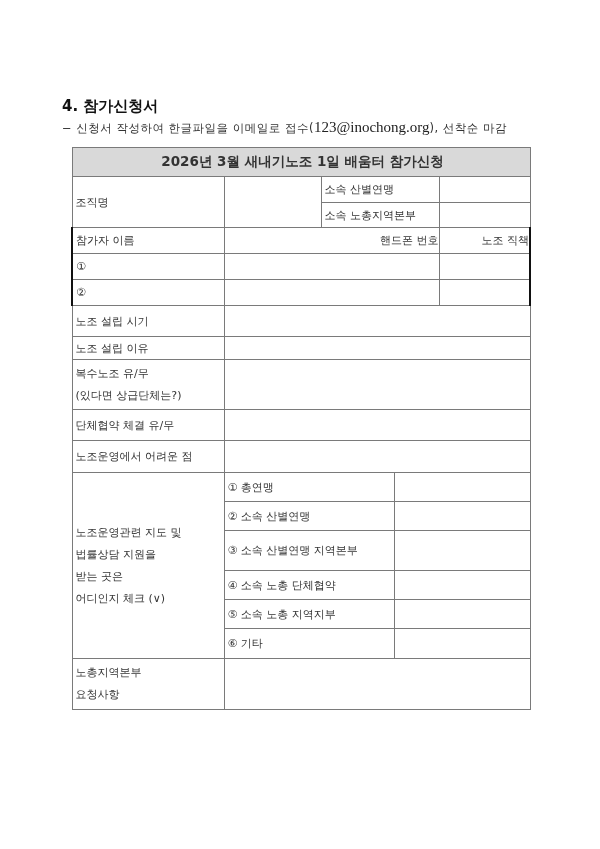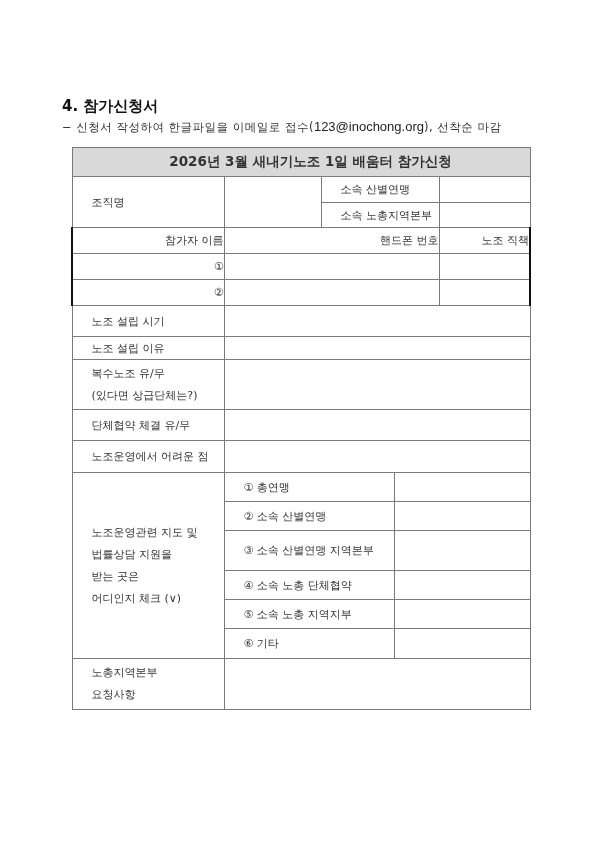--- a/index.html
+++ b/index.html
@@ -1,28 +1,28 @@
 <!DOCTYPE html>
 <html><head>
 <meta charset="utf-8">
 <style>
   html, body { margin: 0; padding: 0; background: #ffffff; }
   body { width: 600px; height: 849px; position: relative; overflow: hidden;
          font-family: "DejaVu Sans", "Liberation Sans", sans-serif; color: #222; }
   .section-title { position: absolute; left: 62px; top: 97px; font-size: 15px; font-weight: bold; color: #111; }
   .notice { position: absolute; left: 62px; top: 119px; font-size: 11.5px; color: #333; letter-spacing: 0.5px; white-space: nowrap; }
-  .notice .email { font-family: Liberation Sans, sans-serif; font-size: 13px; color: #222; letter-spacing: 0; }
+  .notice .email { font-family: Liberation Serif, serif; font-size: 15px; color: #222; letter-spacing: 0; }
   table.form { position: absolute; left: 71px; top: 147px; width: 458px; border-collapse: collapse; table-layout: fixed; font-size: 11px; }
-  table.form td { border: 1px solid #7a7a7a; padding: 0 0 0 19px; vertical-align: middle; color: #333; }
+  table.form td { border: 1px solid #7a7a7a; padding: 0 0 0 3px; vertical-align: middle; color: #333; }
   td.title { background: #d9d9d9; text-align: center; font-size: 13.5px; font-weight: 600; color: #111; padding: 0; height: 28px; }
   td.center { text-align: right; padding: 0; }
   td.lbl { line-height: 22px; margin-left: 18px; }
   .thick-top td { border-top: 2px solid #111; }
   .thick-bot td { border-bottom: 2px solid #111; }
-  .thick-left { border-left: 2px solid #111 !important; text-align: right; }
+  .thick-left { border-left: 2px solid #111 !important; }
   .thick-right { border-right: 2px solid #111 !important; }
 </style>
 </head>
 <body>
 
 <div class="section-title">4. 참가신청서</div>
 <div class="notice"><span>− 신청서 작성하여 한글파일을 이메일로 접수(</span><span class="email">123@inochong.org</span><span>), 선착순 마감</span></div>
 
 <table class="form">
   <colgroup>

